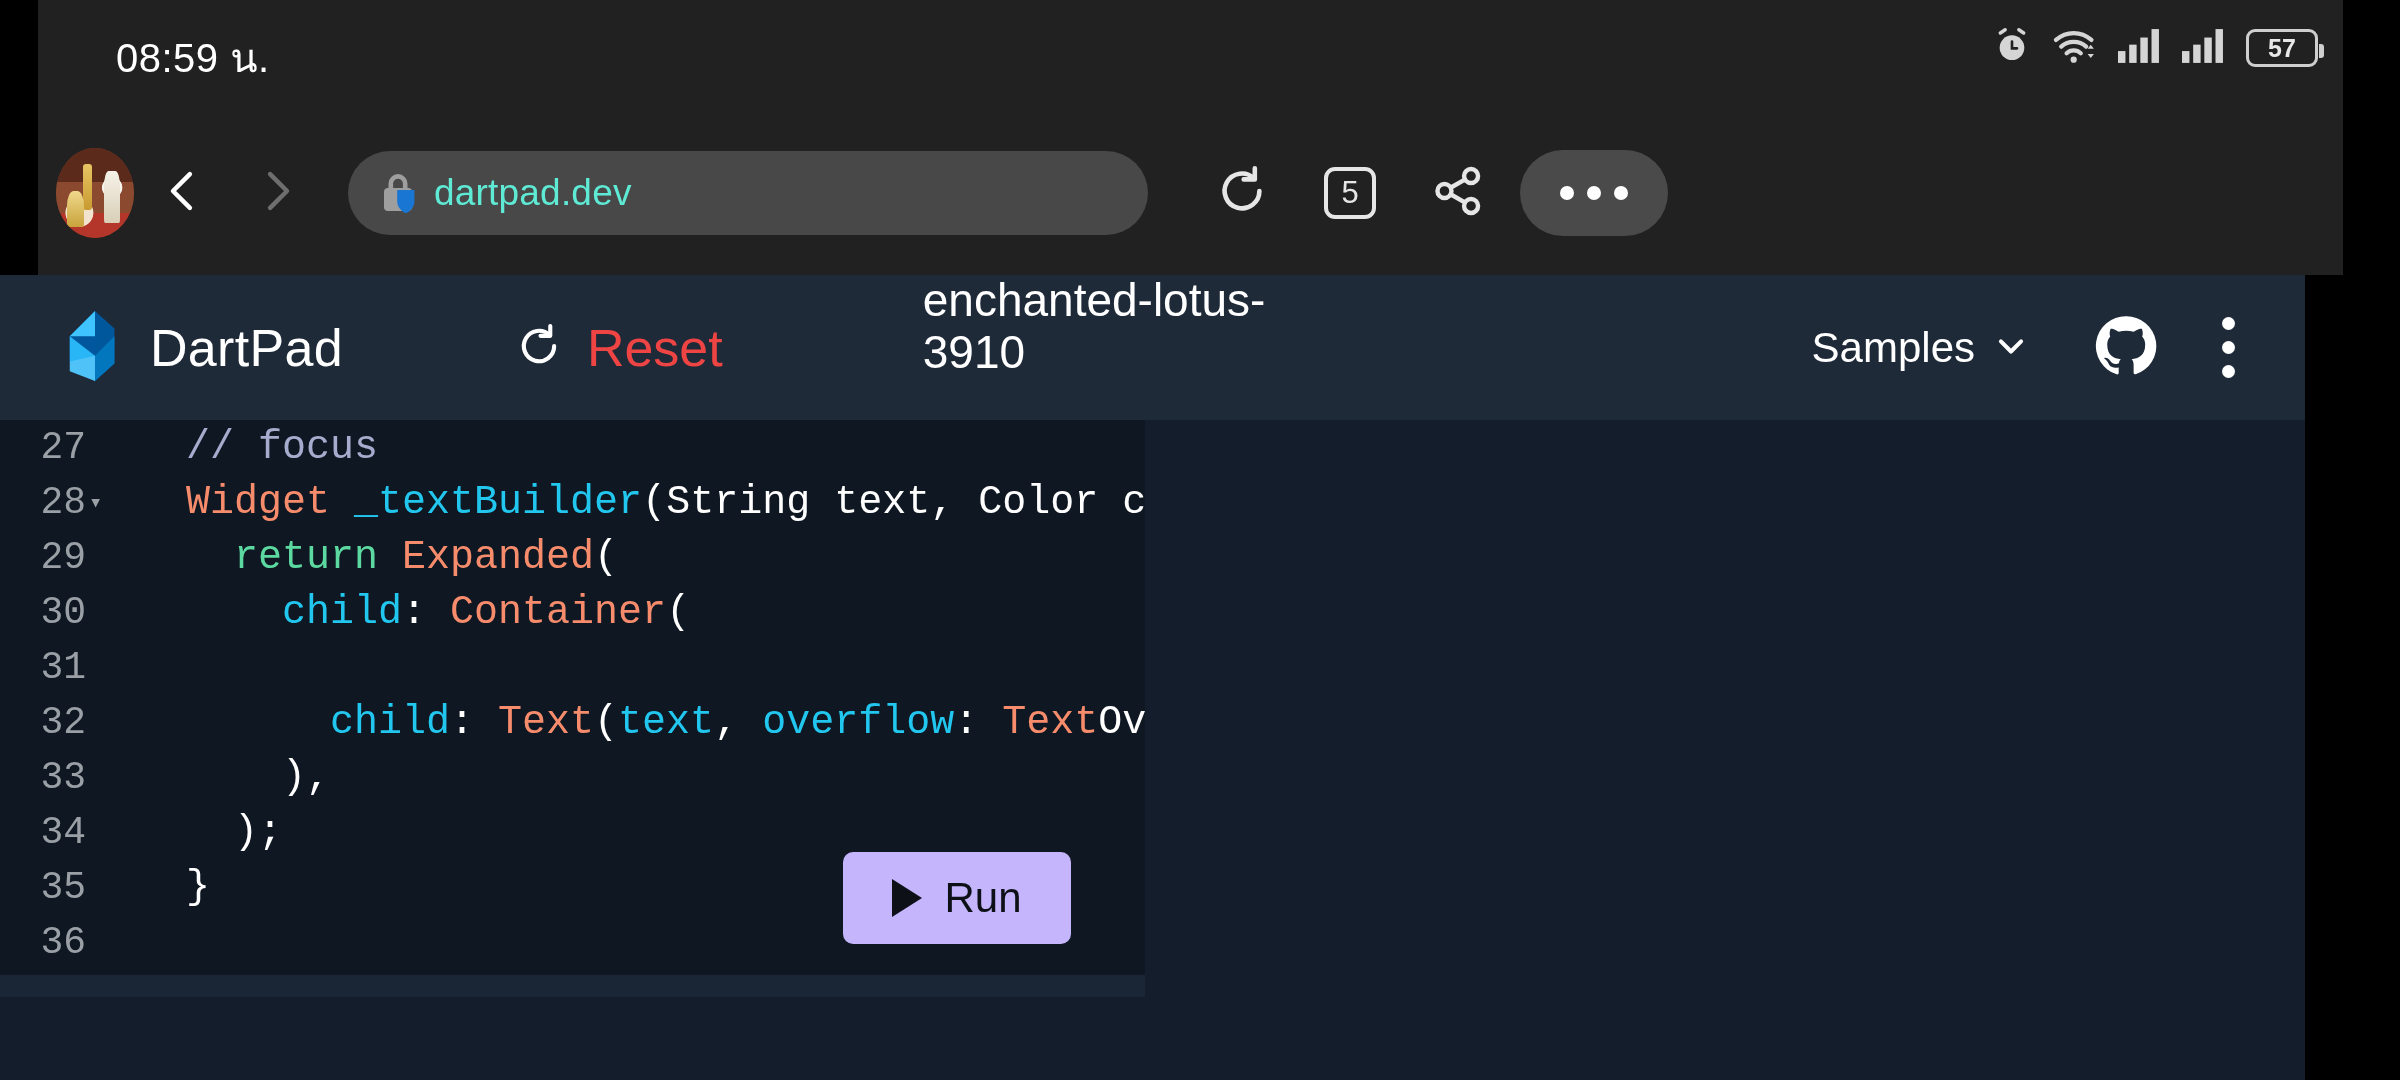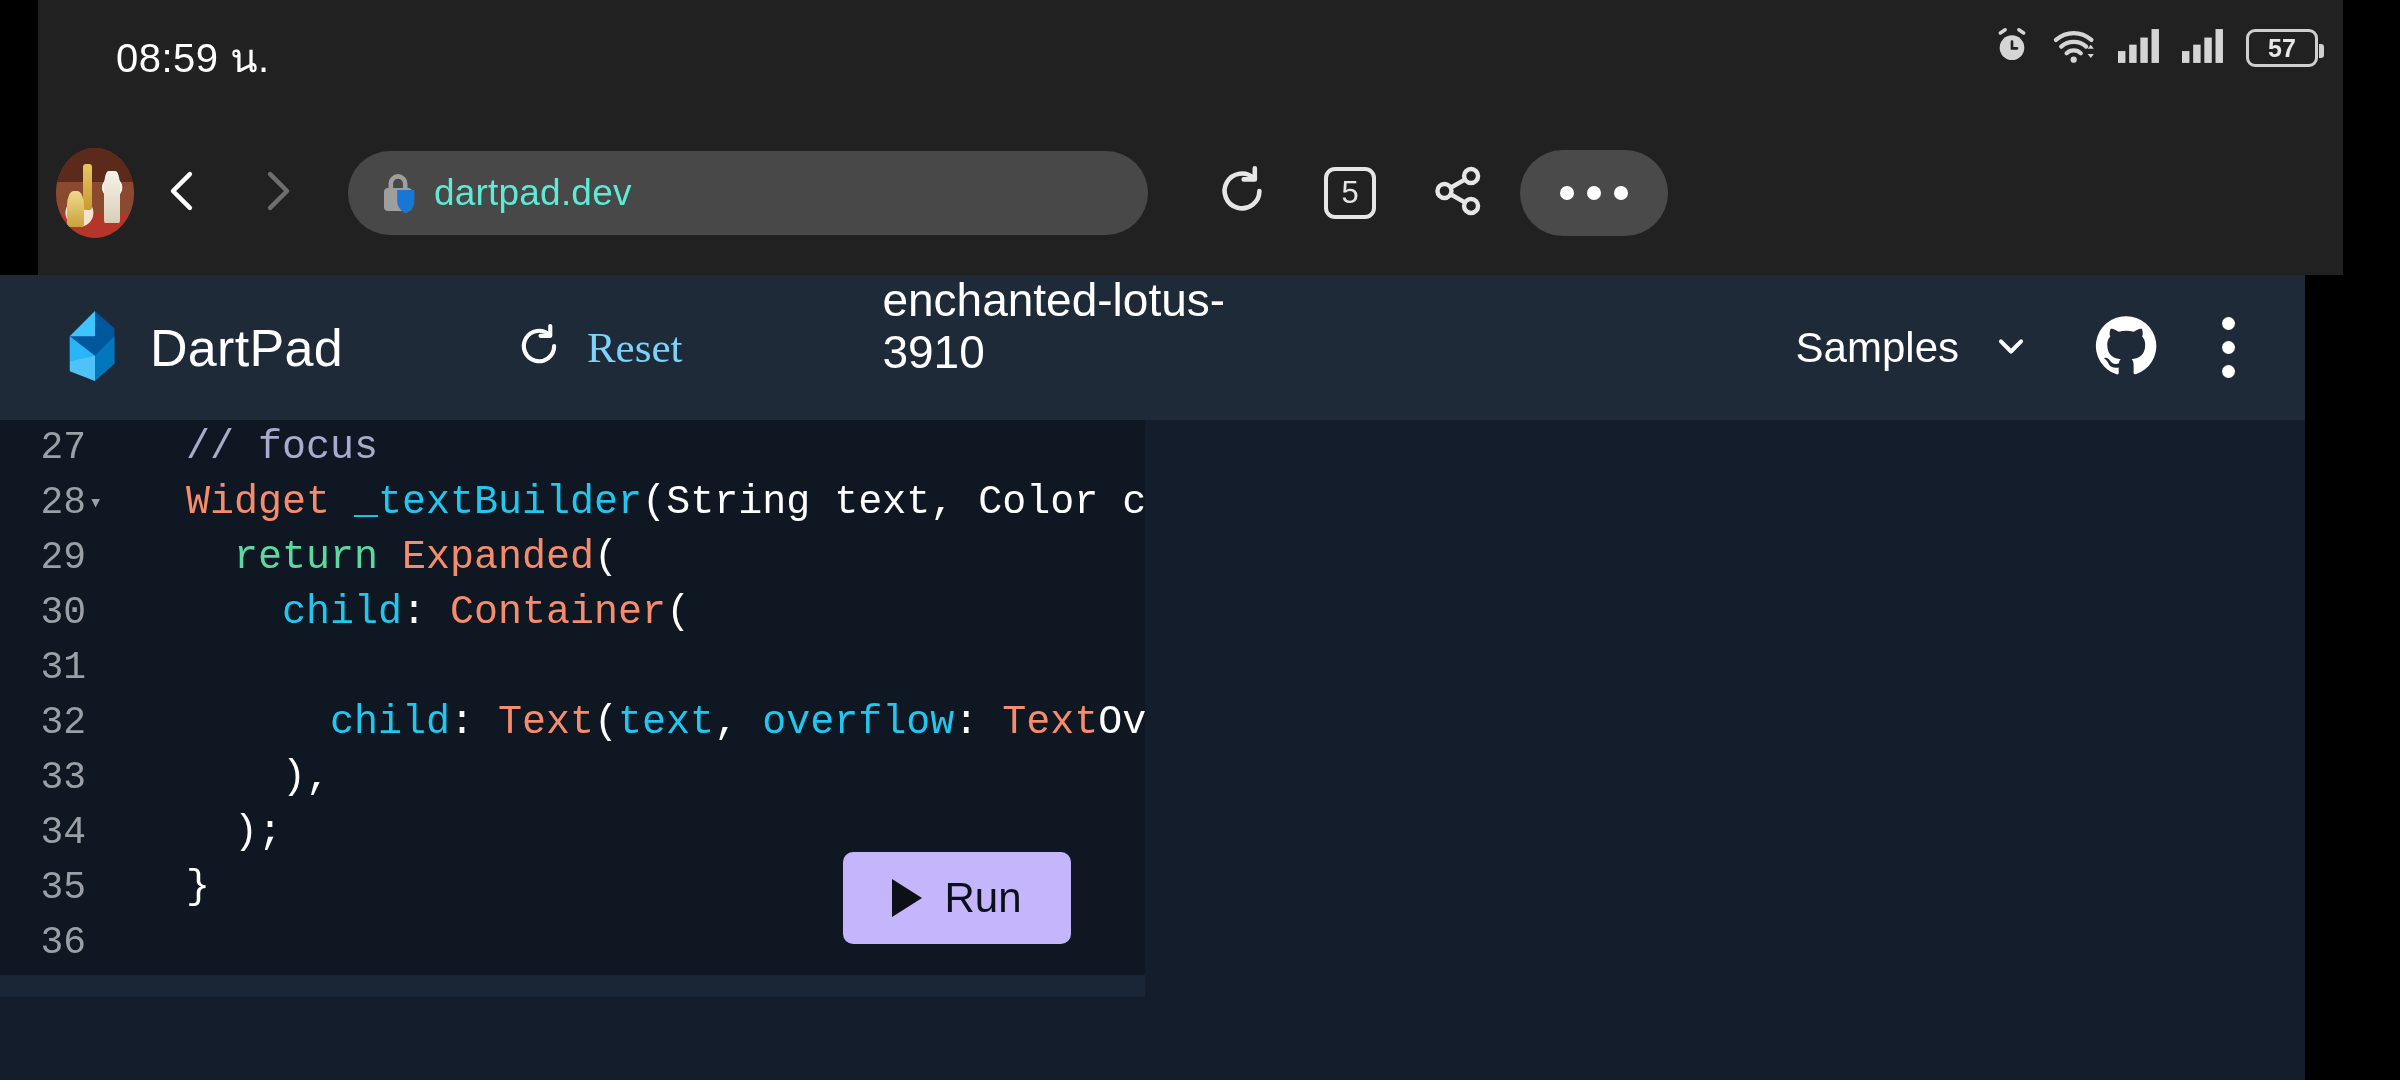--- a/index.html
+++ b/index.html
@@ -89,27 +89,27 @@
     position: absolute; left: 0; top: 275px; width: 2305px; height: 805px;
     background: #141d2b;
   }
   .app-header {
     position: relative; height: 145px; background: #1f2a39;
     display: flex; 
   }
   .brand { display:flex; align-items:center; margin-left: 62px; gap: 22px; }
   .brand-name { color:#fff; font-size: 52px; letter-spacing: .3px; }
   .reset-btn { display:flex; align-items:center; gap: 22px; margin-left: 170px; }
-  .reset-label { color:#7dd3fc; font-size: 43px; font-family: Liberation Serif, serif; }
+  .reset-label { color:#ef4444; font-size: 52px; }
   .proj-name {
     margin-left: 200px; width: 430px;
     color:#fff; font-size: 46px; line-height: 1.12; word-break: break-word;
   }
   .hdr-right { margin-left:auto; display:flex; align-items:center; padding-right: 34px; gap: 0; }
-  .samples { display:flex; align-items:center; gap: 30px; }
+  .samples { display:flex; align-items:center; gap: 14px; }
   .samples-label { color:#fff; font-size: 42px; }
   .gh-icon { margin-left: 60px; }
   .kebab { width: 86px; display:flex; flex-direction:column; align-items:center; gap: 11px; margin-left: 26px; }
   .kebab i { width: 13px; height: 13px; border-radius:50%; background:#fff; display:block; }
 
   
   .panes { position:absolute; left:0; top:145px; width:1911px; height:660px; }
   .editor {
     position: absolute; left:0; top:0; width: 1145px; height: 555px;
     background: #0f1822; overflow: hidden;

